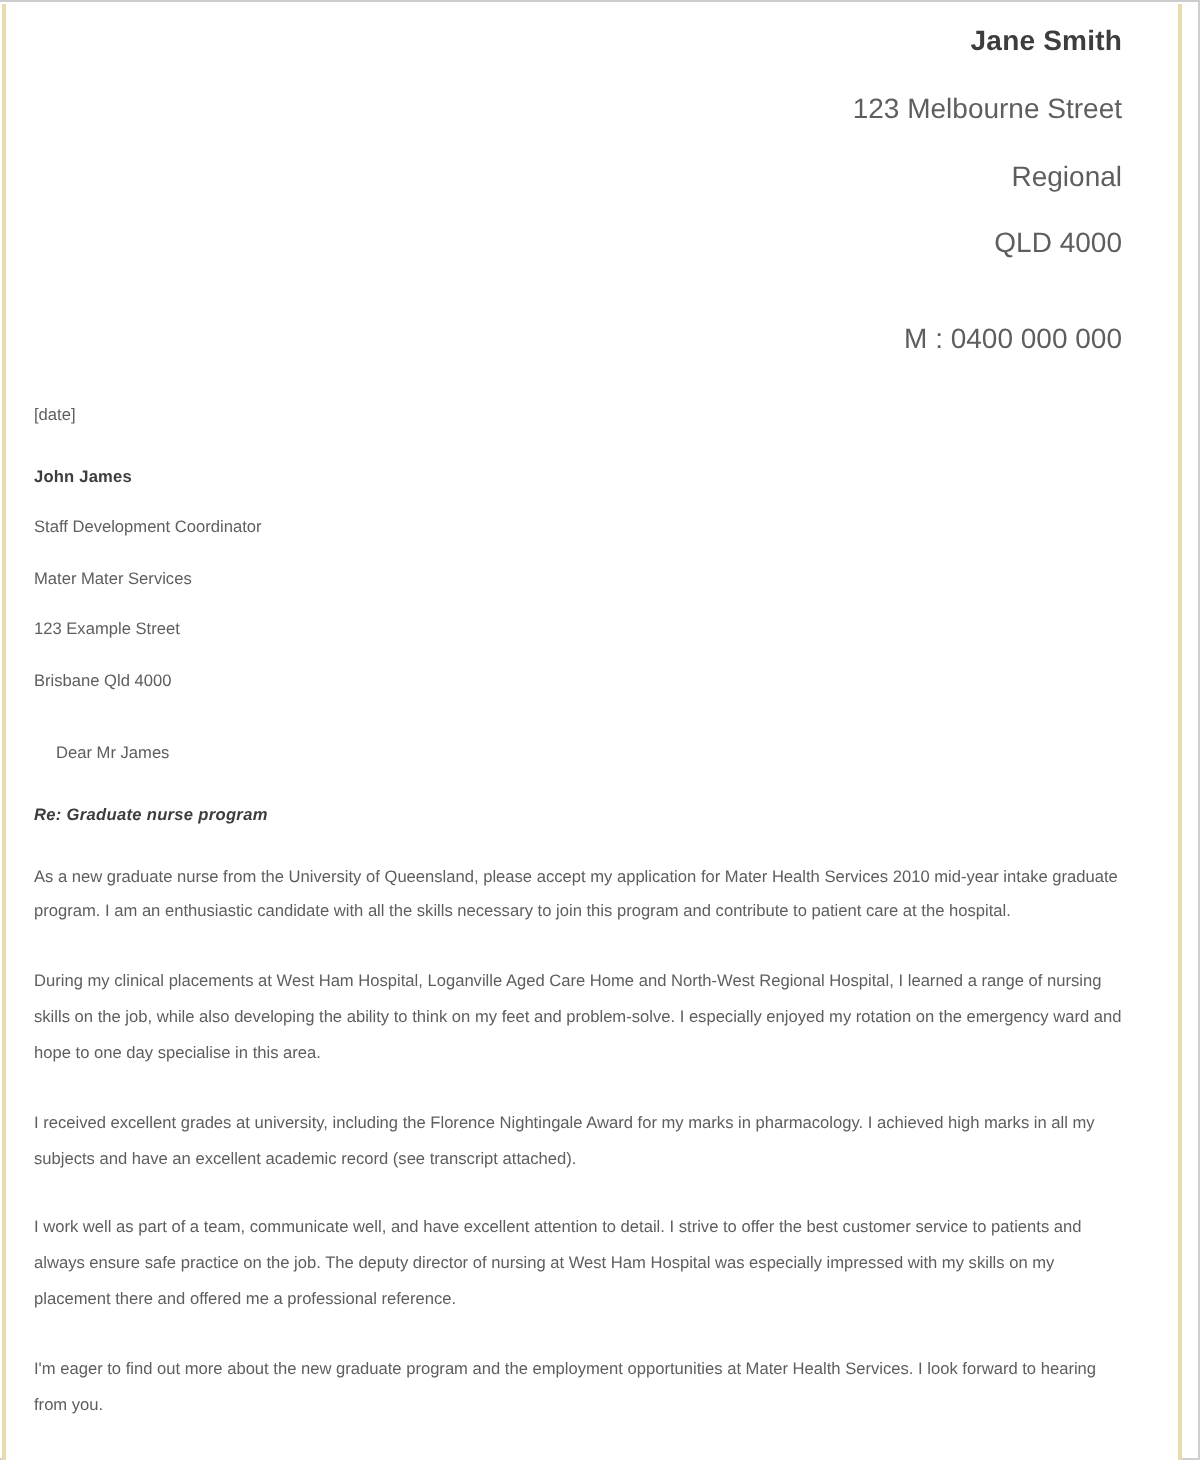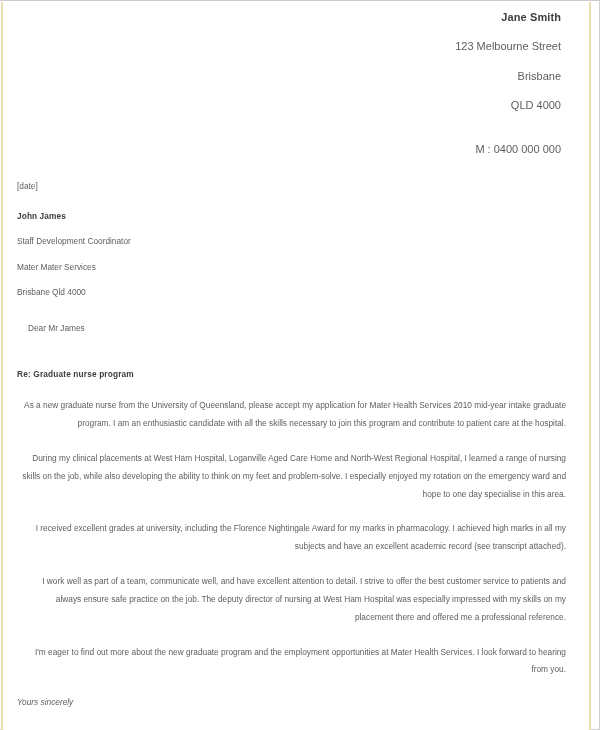--- a/index.html
+++ b/index.html
@@ -46,21 +46,21 @@
     line-height: 1.45;
   }
 
   
   .sender-block {
     text-align: right;
     padding-right: 8px;
   }
   .sender-line {
     margin: 0 0 13.5px 0;
-    font-size: 11px;
+    font-size: 14px;
     color: #5e5e5e;
     white-space: pre;
   }
   .sender-name {
     font-weight: bold;
     color: #3d3d3d;
     letter-spacing: .1px;
   }
   .sender-gap {
     height: 14px;
@@ -89,37 +89,38 @@
     letter-spacing: .1px;
   }
 
   
   .salutation {
     margin: 24px 0 0 11px;
     font-size: 8.3px;
     color: #5e5e5e;
   }
   .subject-line {
-    margin: 34px 0 0 0;
+    margin: 19px 0 0 0;
     font-size: 8.3px;
     font-weight: bold;
     color: #3d3d3d;
     letter-spacing: .15px;
+    font-style: italic;
   }
 
   
   .body-paragraphs {
     margin-top: 17px;
   }
   .body-paragraph {
     margin: 0 0 17px 0;
     font-size: 8.3px;
     color: #5e5e5e;
     line-height: 2.15;
-    text-align: right;
+    text-align: left;
     max-width: 549px;
   }
 
   
   .closing-block {
     margin-top: 3px;
     font-style: italic;
   }
   .closing-line {
     margin: 0 0 17px 0;
@@ -130,32 +131,33 @@
 </head>
 <body>
 
 <div class="page-canvas">
   <div class="letter-sheet">
     <div class="letter-body">
 
       <div class="sender-block">
         <div class="sender-line sender-name">Jane Smith</div>
         <div class="sender-line">123 Melbourne Street</div>
-        <div class="sender-line">Brisbane</div>
+        <div class="sender-line">Regional</div>
         <div class="sender-line">QLD 4000</div>
         <div class="sender-gap"></div>
         <div class="sender-line">M : 0400 000 000</div>
       </div>
 
       <div class="date-line">[date]</div>
 
       <div class="recipient-block">
         <div class="recipient-line recipient-name">John James</div>
         <div class="recipient-line">Staff Development Coordinator</div>
         <div class="recipient-line">Mater Mater Services</div>
+        <div class="recipient-line">123 Example Street</div>
         <div class="recipient-line">Brisbane Qld 4000</div>
       </div>
 
       <div class="salutation">Dear Mr James</div>
 
       <div class="subject-line">Re: Graduate nurse program</div>
 
       <div class="body-paragraphs">
         <p class="body-paragraph">As a new graduate nurse from the University of Queensland, please accept my application for Mater Health Services 2010 mid-year intake graduate program. I am an enthusiastic candidate with all the skills necessary to join this program and contribute to patient care at the hospital.</p>
         <p class="body-paragraph">During my clinical placements at West Ham Hospital, Loganville Aged Care Home and North-West Regional Hospital, I learned a range of nursing skills on the job, while also developing the ability to think on my feet and problem-solve. I especially enjoyed my rotation on the emergency ward and hope to one day specialise in this area.</p>

